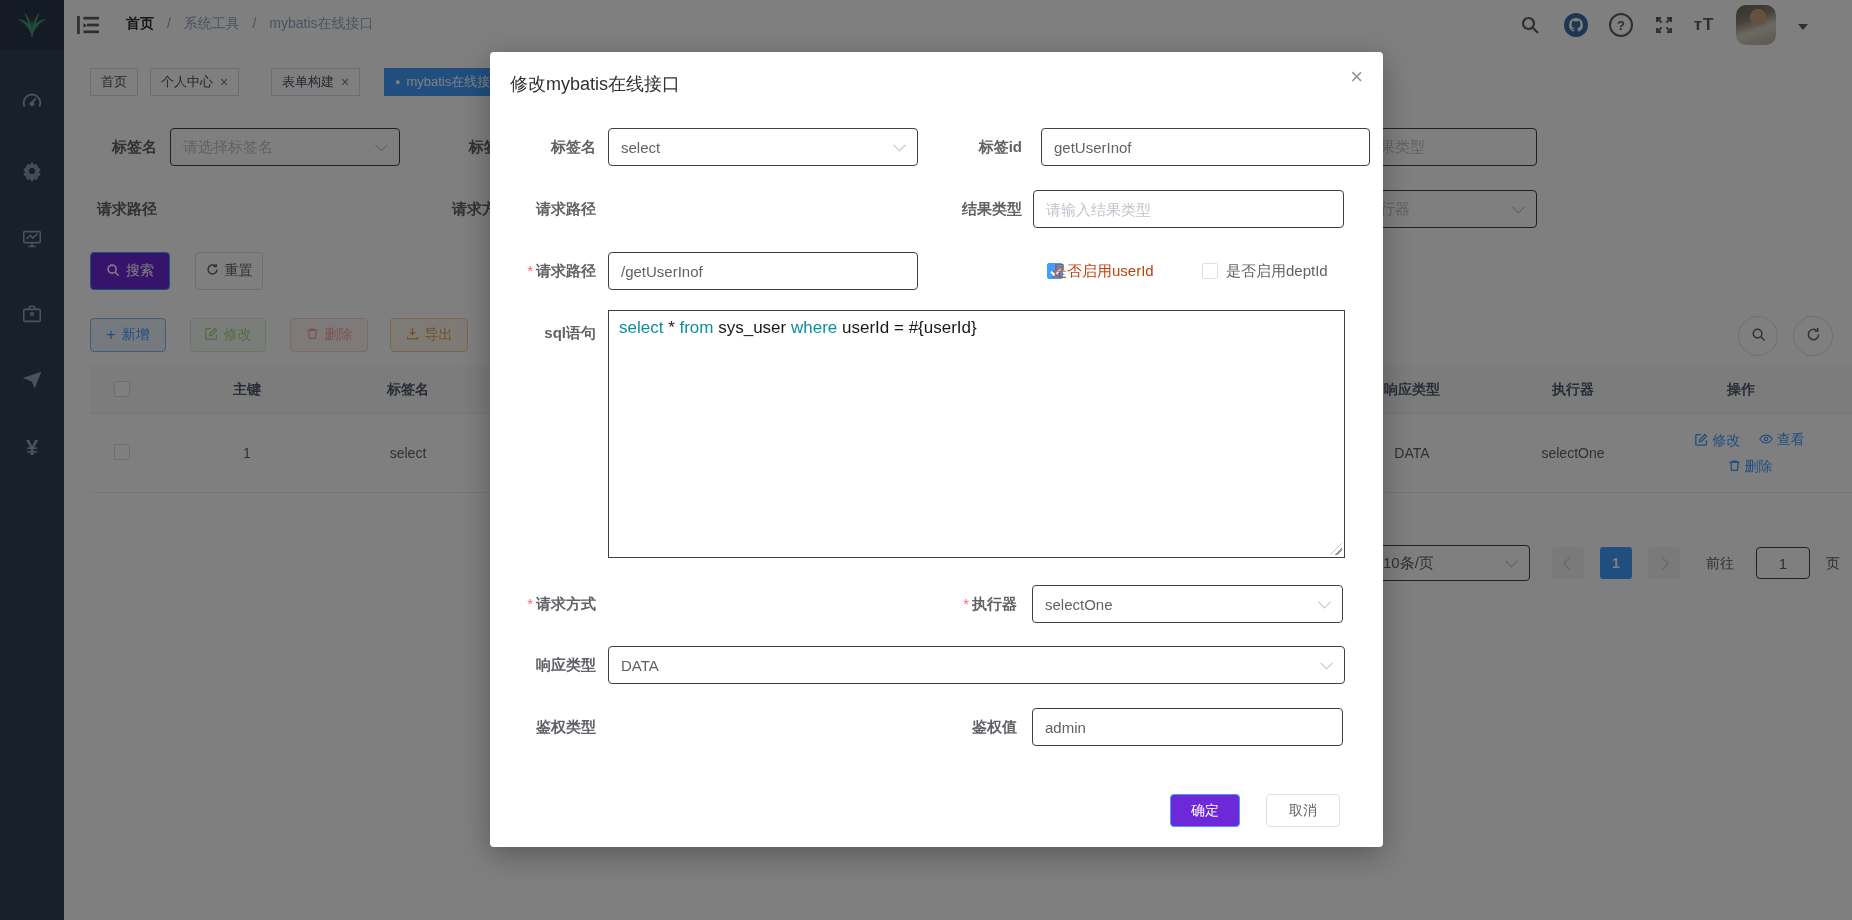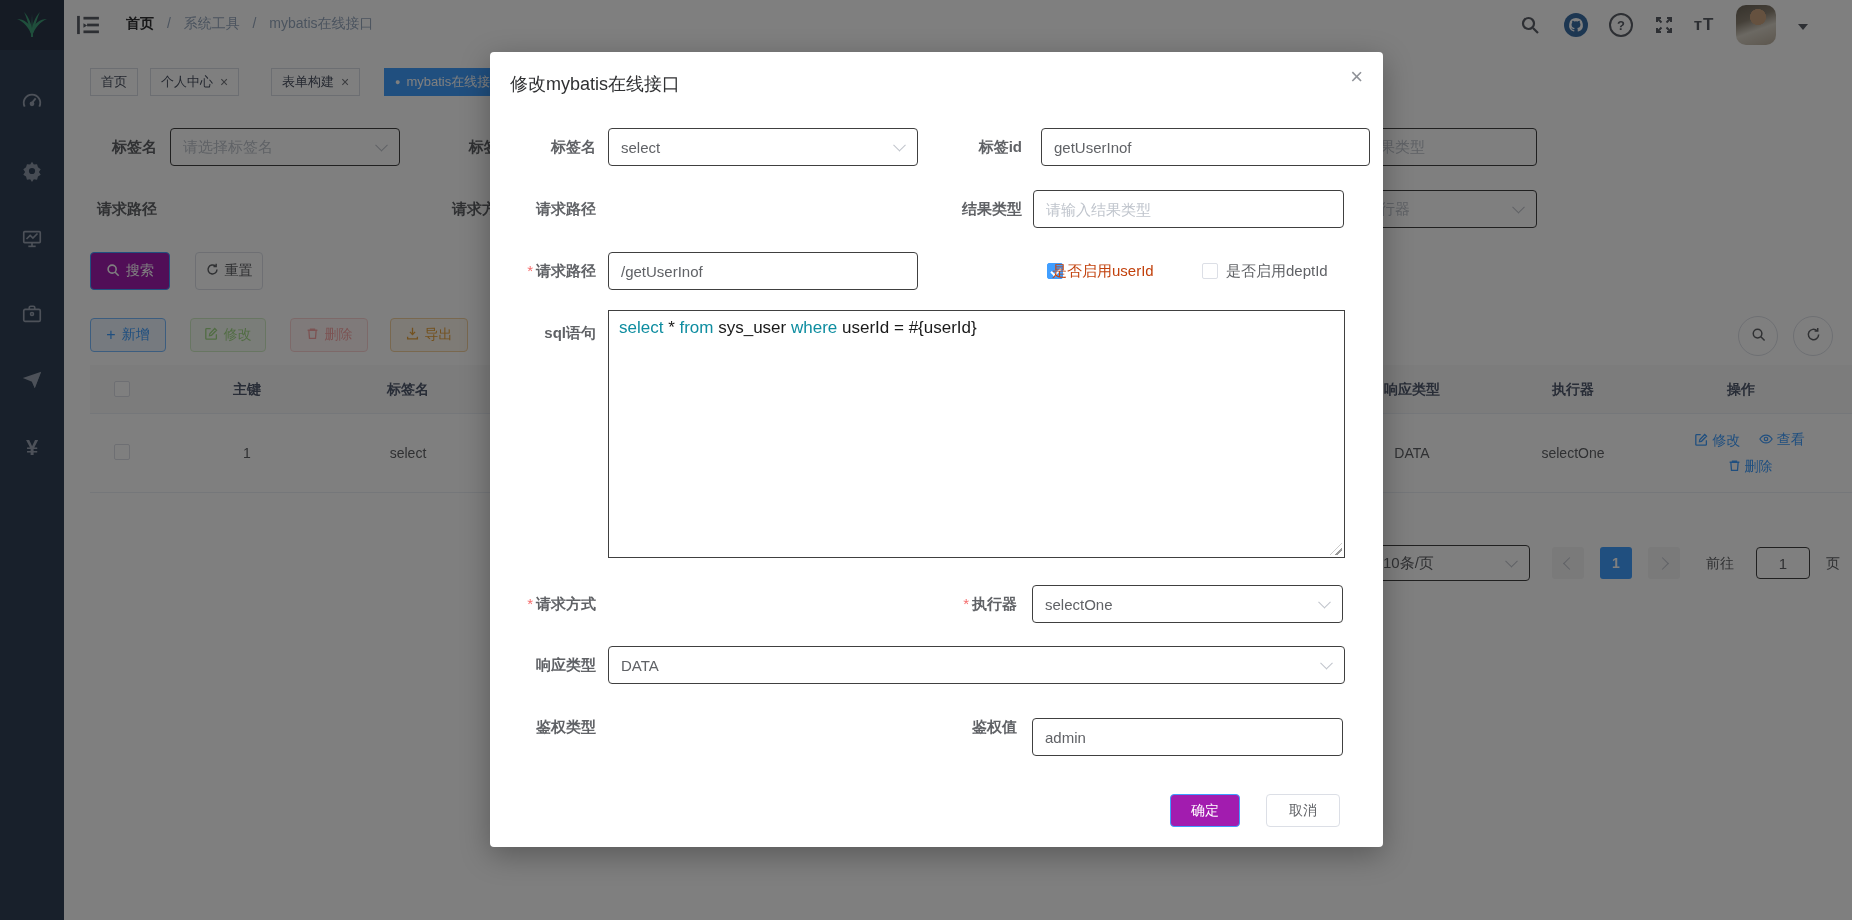--- a/index.html
+++ b/index.html
@@ -33,21 +33,21 @@
   .tab .dot{font-size:9px;margin-right:6px;}
   
   .lbl{font-size:15px;font-weight:600;color:#606266;text-align:right;line-height:38px;height:38px;white-space:nowrap;}
   .ctl{height:38px;box-sizing:border-box;border:1px solid #404040;border-radius:4px;background:#fff;
        font-size:15px;color:#606266;display:flex;align-items:center;padding:0 12px;white-space:nowrap;overflow:hidden;}
   .ph{color:#bfc4cc;}
   .chev{position:absolute;right:13px;top:50%;width:8px;height:8px;border-right:1.5px solid #c0c4cc;border-bottom:1.5px solid #c0c4cc;transform:translateY(-70%) rotate(45deg);}
   input.ctl{outline:none;}
   input.ctl::placeholder{color:#bfc4cc;}
   .btn{box-sizing:border-box;border-radius:4px;font-size:14px;display:flex;align-items:center;justify-content:center;gap:6px;cursor:pointer;white-space:nowrap;}
-  .btn-primary{background:#a21caf;border:1px solid #409eff;color:#fff;}
+  .btn-primary{background:#6d28d9;border:1px solid #409eff;color:#fff;}
   .btn-plain-blue{background:#ecf5ff;border:1px solid #79bbff;color:#409eff;}
   .btn-plain-green{background:#f0f9eb;border:1px solid #b3e19d;color:#67c23a;opacity:.6;}
   .btn-plain-red{background:#fef0f0;border:1px solid #fab6b6;color:#f56c6c;opacity:.6;}
   .btn-plain-orange{background:#fdf6ec;border:1px solid #f3d19e;color:#e6a23c;}
   .btn-default{background:#fff;border:1px solid #dcdfe6;color:#606266;}
   .circ-btn{width:38px;height:38px;border:1px solid #dcdfe6;border-radius:50%;background:#fff;color:#606266;display:flex;align-items:center;justify-content:center;}
   
   .thead{left:90px;top:365px;width:1762px;height:48px;background:#f8f8f9;border-bottom:1px solid #ebeef5;}
   .th{font-size:14px;font-weight:600;color:#515a6e;line-height:48px;text-align:center;white-space:nowrap;}
   .trow{left:90px;top:413px;width:1762px;height:79px;border-bottom:1px solid #ebeef5;}
@@ -381,19 +381,19 @@
     </div>
 
     <div class="abs d-lbl" style="left:0;top:594px;width:106px">响应类型</div>
     <div class="abs ctl" style="left:118px;top:594px;width:737px">
       <span>DATA</span>
         <span class="chev"></span>
     </div>
 
     <div class="abs d-lbl" style="left:0;top:656px;width:106px">鉴权类型</div>
     <div class="abs d-lbl" style="left:380px;top:656px;width:147px">鉴权值</div>
-    <input class="abs ctl" style="left: 542px; top: 656px; width: 311px; margin-top: 10px;" value="admin">
+    <input class="abs ctl" style="left: 542px; top: 656px; width: 311px;" value="admin">
 
     <div class="abs dlg-btn btn-primary" style="left:680px;top:742px;width:70px">确定</div>
     <div class="abs dlg-btn btn-default" style="left:776px;top:742px;width:74px">取消</div>
   </div>
 
 </div>
 
 </body></html>

